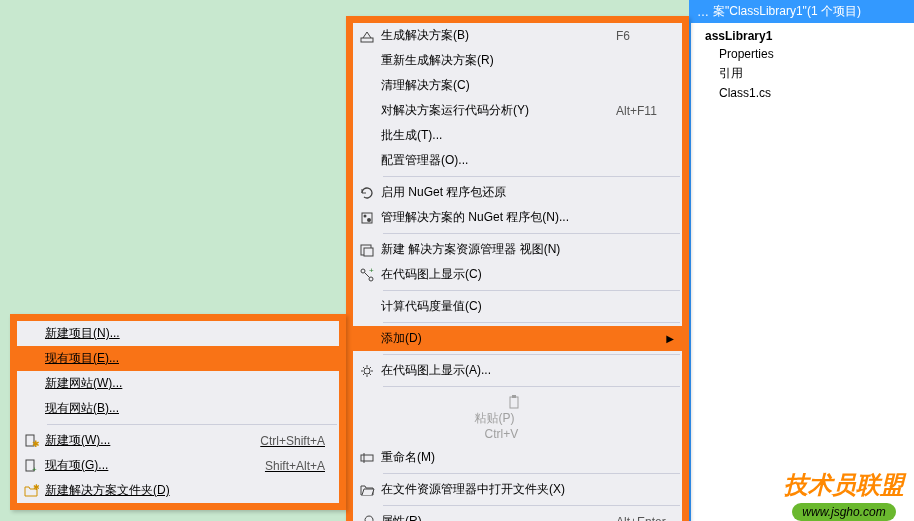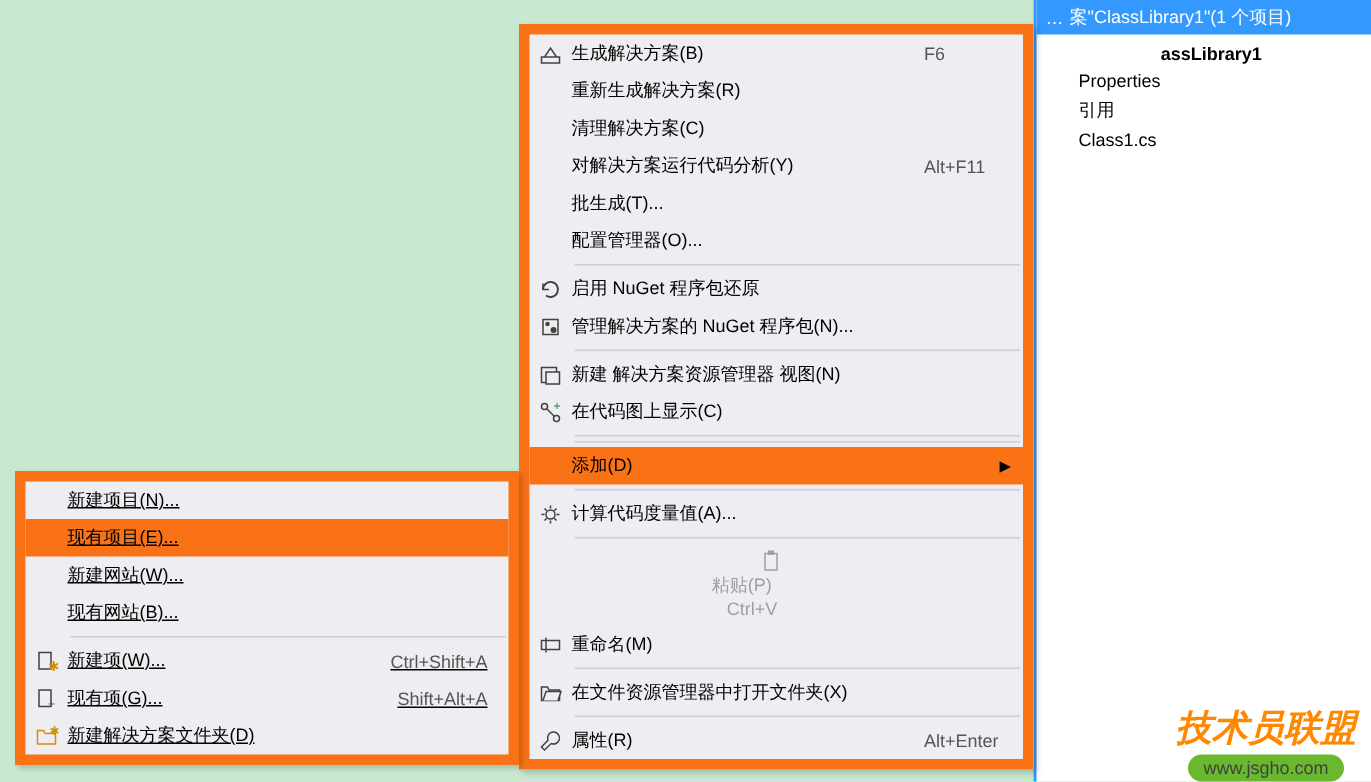--- a/index.html
+++ b/index.html
@@ -2,42 +2,42 @@
 <html><head>
 <meta charset="utf-8">
 <style>
 * { margin: 0; padding: 0; box-sizing: border-box; }
 body { font-family: "Microsoft YaHei", "Segoe UI", sans-serif; font-size: 12px; background: #c8e8cf; width: 914px; height: 521px; position: relative; overflow: hidden; }
 
 .solution-panel { position: absolute; right: 0; top: 0; width: 225px; height: 521px; background: #fff; border-left: 2px solid #3399ff; }
 .solution-header { background: #3399ff; color: #fff; padding: 3px 6px; font-size: 12px; display: flex; align-items: center; gap: 4px; }
 .solution-tree { padding: 4px 0 0 10px; }
 .tree-item { padding: 2px 4px; display: flex; align-items: center; gap: 4px; font-size: 12px; color: #000; }
-.tree-item.bold { font-weight: bold; justify-content: center; }
+.tree-item.bold { font-weight: bold; }
 .tree-indent-1 { padding-left: 18px; }
 
 .context-menu { position: absolute; background: #eeeef2; border: 7px solid #f97316; box-shadow: 2px 2px 4px rgba(0,0,0,0.2); }
 .context-menu .icon-col { width: 28px; display: inline-block; text-align: center; vertical-align: middle; }
 .menu-item { display: flex; align-items: center; padding: 4px 6px 4px 0; cursor: default; white-space: nowrap; position: relative; }
 .menu-item.highlighted { background: #f97316; }
 .menu-item.disabled { color: #a0a0a0; flex-direction: column; }
 .menu-label { flex: 1; padding-right: 40px; }
 .menu-shortcut { color: #555; padding-right: 8px; min-width: 60px; text-align: left; }
 .menu-item.disabled .menu-shortcut { color: #a0a0a0; }
 .menu-arrow { position: absolute; right: 8px; font-size: 10px; }
 .menu-sep { height: 1px; background: #cccedb; margin: 3px 2px 3px 30px; }
 
 #main-menu { left: 346px; top: 16px; width: 343px; }
 #sub-menu { left: 10px; top: 314px; width: 336px; text-decoration: underline; }
 
 .icon { width: 16px; height: 16px; display: inline-block; vertical-align: middle; }
 
 .watermark { position: absolute; right: 10px; bottom: 0; text-align: center; }
 .watermark .line1 { font-size: 24px; font-weight: bold; color: #ff8800; font-style: italic; text-shadow: 1px 1px 0 #fff; }
-.watermark .line2 { background: #6ab82e; color: #404040; padding: 2px 10px; border-radius: 10px; font-size: 12px; display: inline-block; margin-top: 2px; }
+.watermark .line2 { background: #6ab82e; color: #000000; padding: 2px 10px; border-radius: 10px; font-size: 12px; display: inline-block; margin-top: 2px; font-style: italic; }
 </style>
 </head>
 <body>
 
 <div class="solution-panel">
   <div class="solution-header">
     <span>…</span>
     <span>案"ClassLibrary1"(1 个项目)</span>
   </div>
   <div class="solution-tree">
@@ -113,33 +113,37 @@
     <div class="menu-item">
       <span class="icon-col"><span class="icon"><svg viewBox="0 0 16 16">
             <circle cx="4" cy="4" r="2" fill="none" stroke="#424242"></circle>
             <circle cx="12" cy="12" r="2" fill="none" stroke="#424242"></circle>
             <line x1="5.5" y1="5.5" x2="10.5" y2="10.5" stroke="#424242"></line>
             <text x="10" y="6" font-size="8" fill="#2a7d2a">+</text>
           </svg></span></span>
       <span class="menu-label">在代码图上显示(C)</span>
     </div>
     <div class="menu-sep"></div>
+    <div class="menu-item">
+      <span class="icon-col"></span>
+      <span class="menu-label">计算代码度量值(C)</span>
+    </div>
     <div class="menu-sep"></div>
     <div class="menu-item highlighted">
       <span class="icon-col"></span>
       <span class="menu-label">添加(D)</span>
       <span class="menu-arrow">▶</span>
     </div>
     <div class="menu-sep"></div>
     <div class="menu-item">
       <span class="icon-col"><span class="icon"><svg viewBox="0 0 16 16">
             <circle cx="8" cy="8" r="3" fill="none" stroke="#424242"></circle>
             <path d="M8 2v2M8 12v2M2 8h2M12 8h2M4 4l1.5 1.5M10.5 10.5L12 12M12 4l-1.5 1.5M5.5 10.5L4 12" stroke="#424242"></path>
           </svg></span></span>
-      <span class="menu-label">计算代码度量值(A)...</span>
+      <span class="menu-label">在代码图上显示(A)...</span>
     </div>
     <div class="menu-sep"></div>
     <div class="menu-item disabled">
       <span class="icon-col"><span class="icon"><svg viewBox="0 0 16 16">
             <rect x="3" y="3" width="8" height="11" fill="none" stroke="#a0a0a0"></rect>
             <rect x="5" y="1" width="4" height="3" fill="#a0a0a0"></rect>
           </svg></span></span>
       <span class="menu-label">粘贴(P)</span>
       <span class="menu-shortcut">Ctrl+V</span>
     </div>

